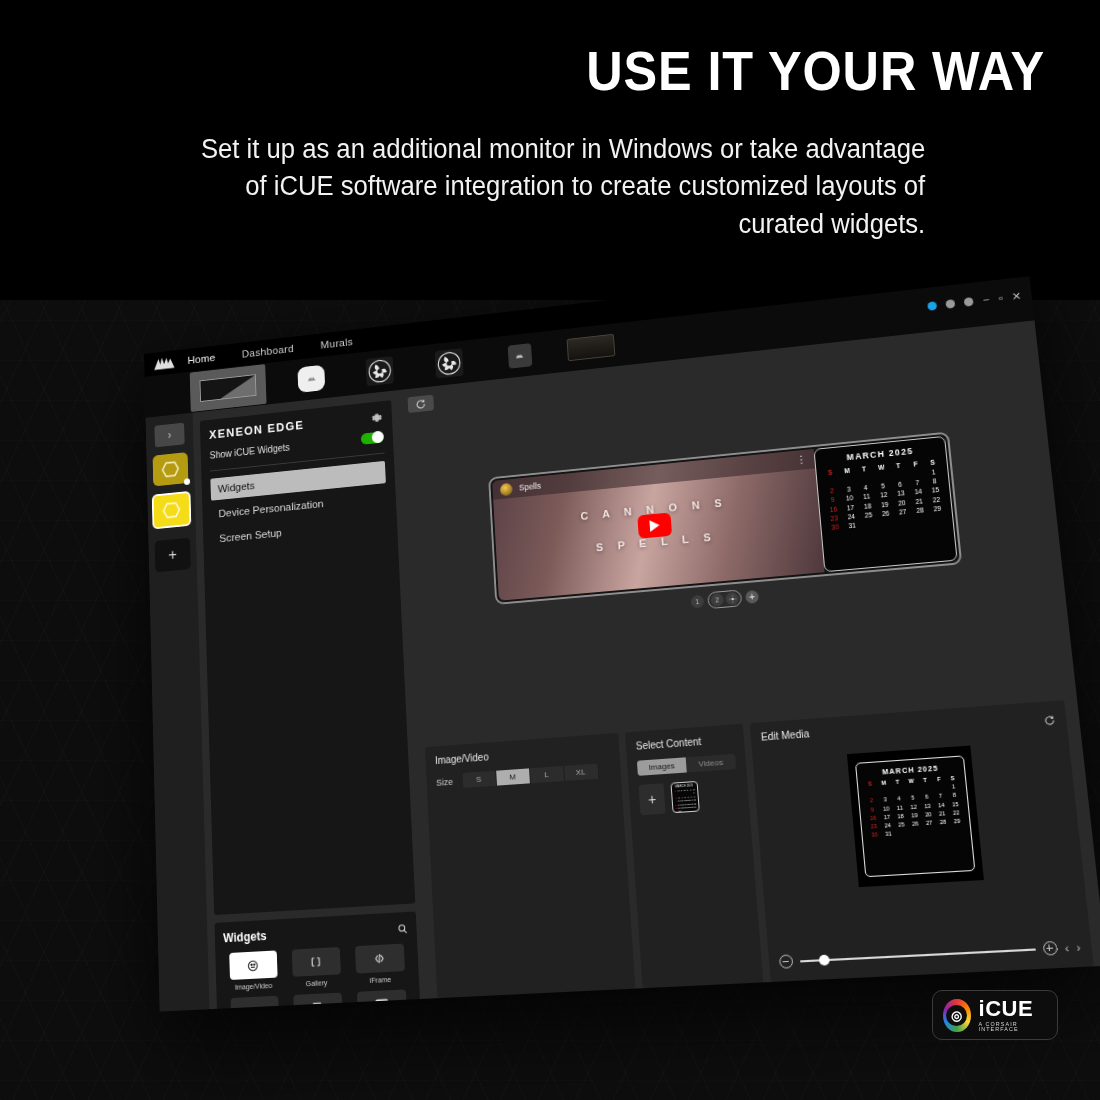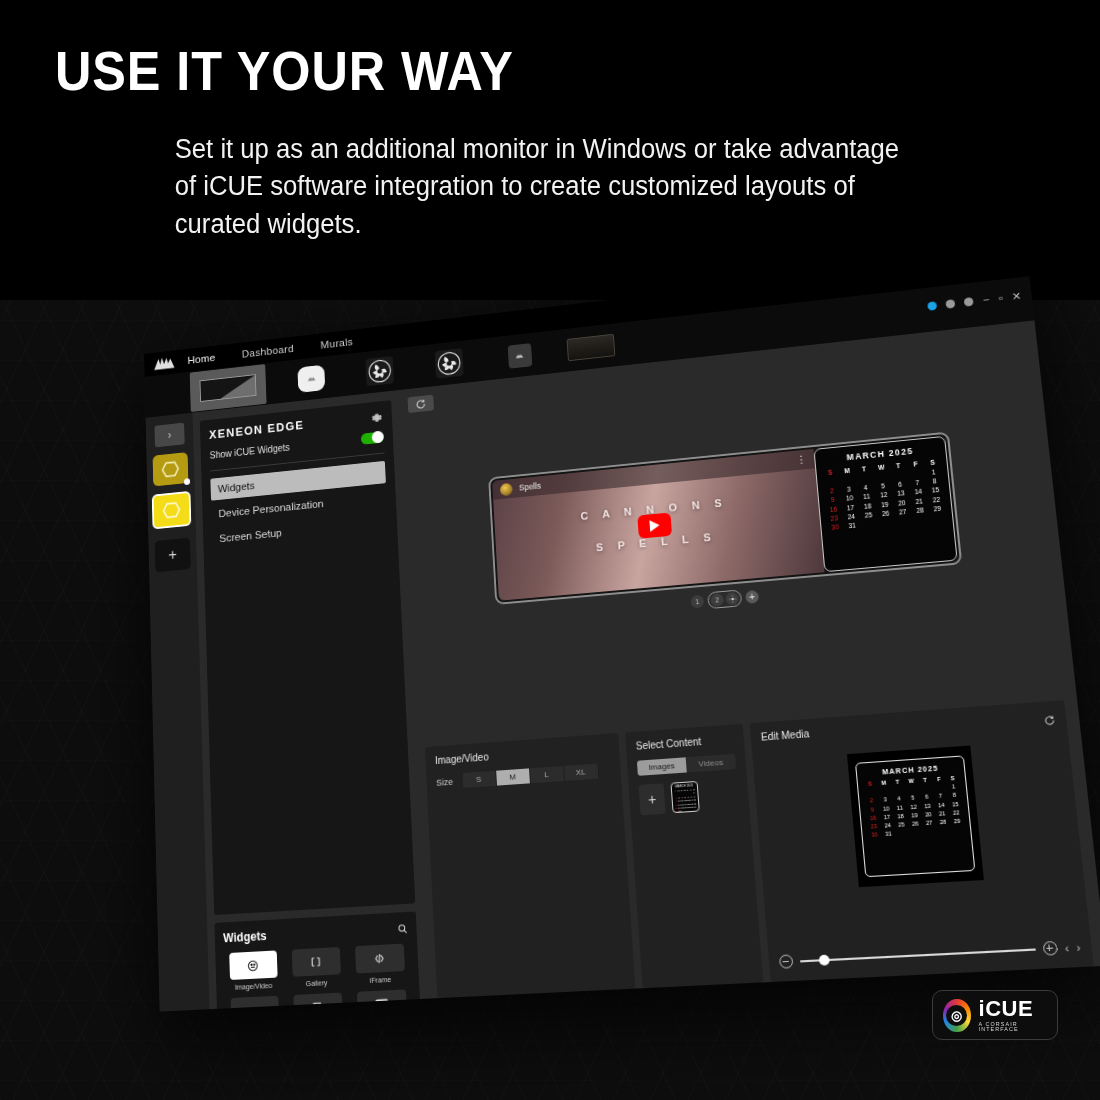--- a/index.html
+++ b/index.html
@@ -20,21 +20,21 @@
       repeating-linear-gradient(180deg, rgba(255,255,255,.013) 0 1px, transparent 1px 40px);
     z-index:0;
   }
   #bg-top-fade{
     position:absolute;left:0;right:0;top:0;height:300px;
     background:#000;z-index:1;
   }
 
   
   #headline-block{
-    position:absolute;left:0;right:0;top:38px;z-index:5;text-align:left;
+    position:absolute;left:0;right:0;top:38px;z-index:5;text-align:right;
   }
   #headline{
     font-size:56px;font-weight:700;letter-spacing:1px;
     margin:0 0 28px 0;color:#fff;
     font-family:"Liberation Sans Narrow","Liberation Sans",sans-serif;
     transform:scaleX(.9);
   }
   #subhead{
     font-size:27px;line-height:1.38;color:#f2f2f2;font-weight:400;
     max-width:790px;margin:0 auto;transform:scaleX(.95);

